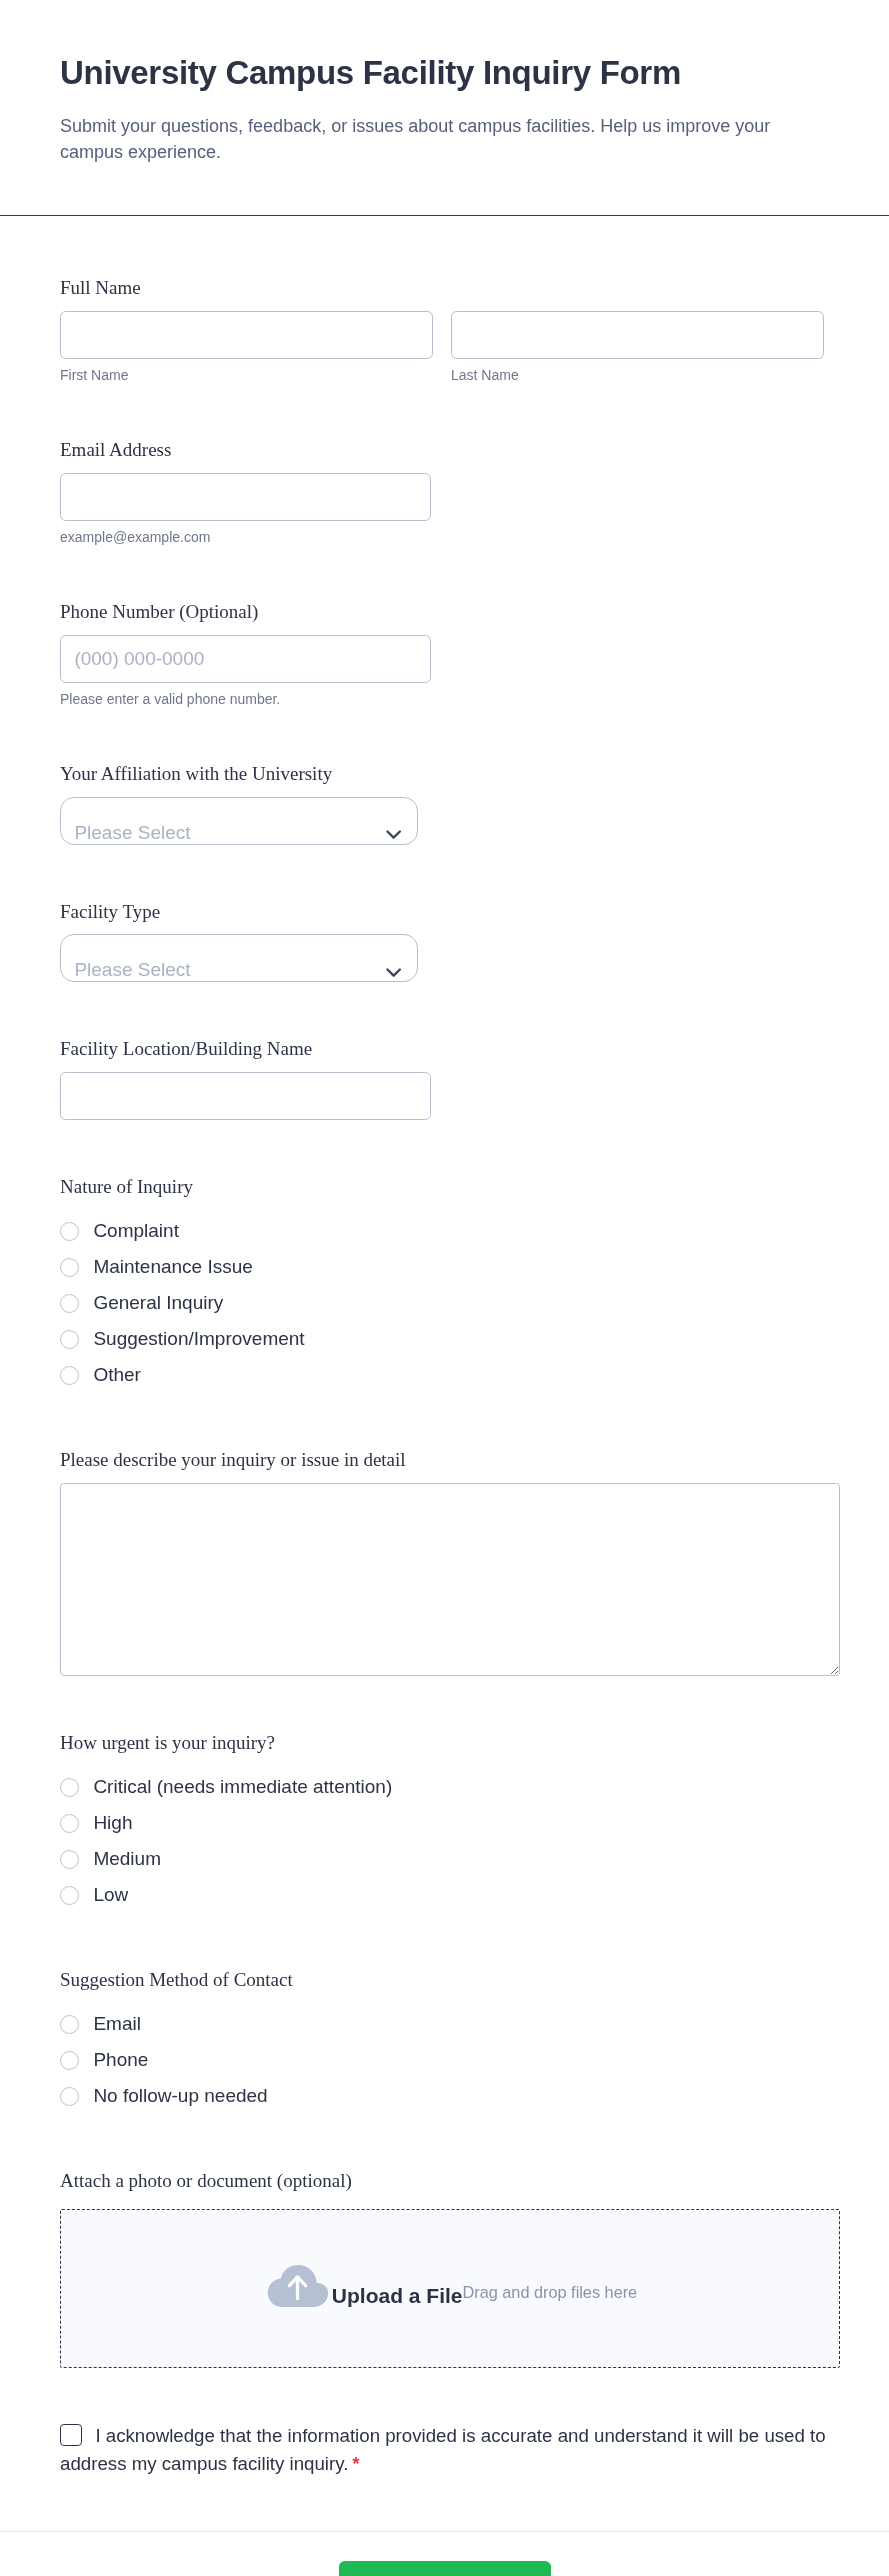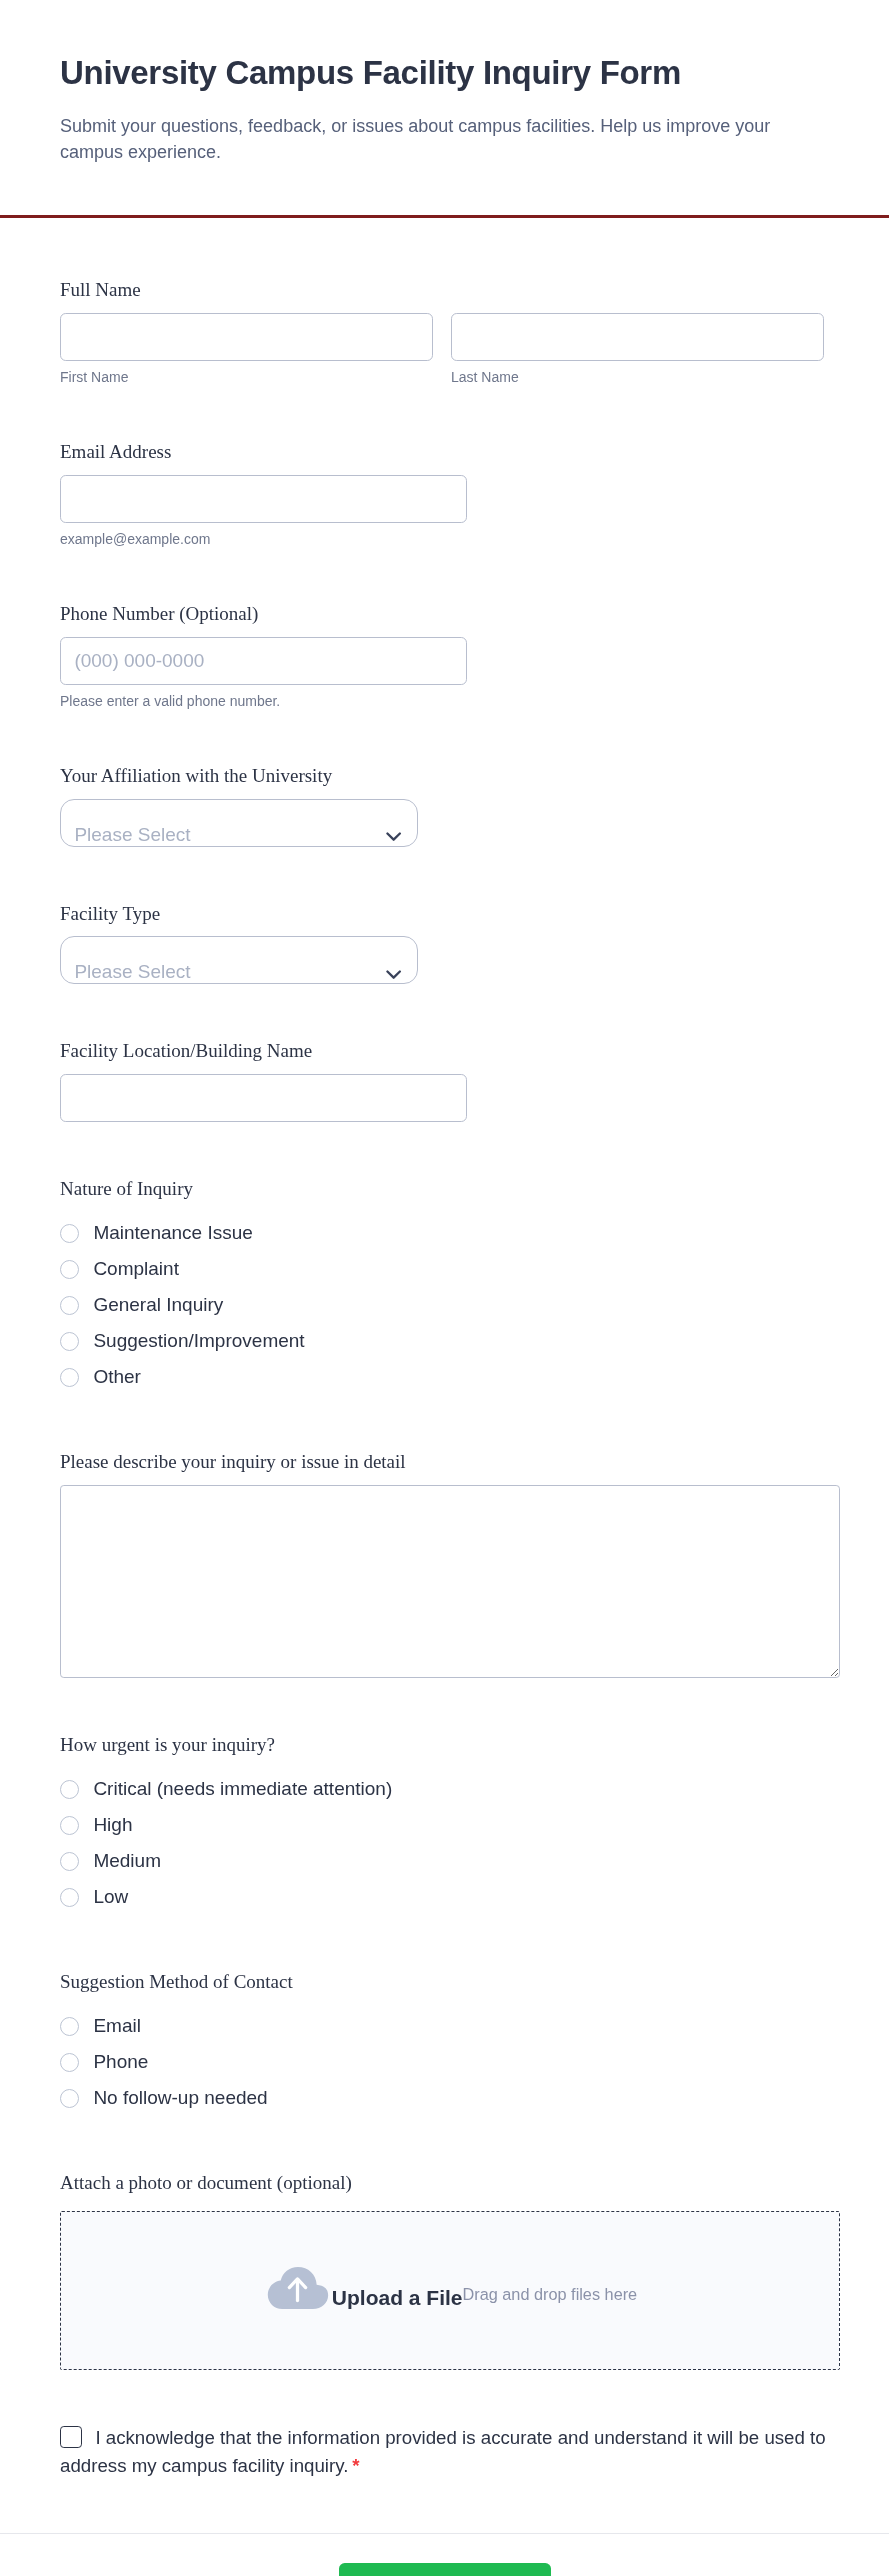--- a/index.html
+++ b/index.html
@@ -7,21 +7,21 @@
   body {
     width: 890px;
     min-height: 2576px;
     margin: 0 auto;
     font-family: "Liberation Sans", sans-serif;
     color: #2c3345;
   }
   
   .form-header {
     padding: 54px 63px 50px 60px;
-    border-bottom: 3px solid #7f1d1d;
+    border-bottom: 1px solid #7f1d1d;
   }
   .form-title {
     font-size: 33px;
     font-weight: 700;
     color: #2c3345;
     letter-spacing: -0.3px;
     margin-bottom: 21px;
   }
   .form-subtitle {
     font-size: 18px;
@@ -39,21 +39,21 @@
     margin-bottom: 11.5px;
     font-family: Liberation Serif, serif;
   }
   .sub-label {
     font-size: 14px;
     color: #6f778c;
     margin-top: 8.6px;
   }
   .text-input {
     display: block;
-    width: 407px;
+    width: 371px;
     height: 48px;
     border: 1px solid #b8bece;
     border-radius: 5.7px;
     background: #fff;
     font-family: "Liberation Sans", sans-serif;
     font-size: 19px;
     color: #2c3345;
     padding: 0 13.4px;
     outline: none;
   }
@@ -246,25 +246,25 @@
   <div class="section">
     <div class="q-label">Facility Location/Building Name</div>
     <input type="text" class="text-input" style="">
   </div>
 
   <div class="section">
     <div class="q-label" style="margin-bottom:0">Nature of Inquiry</div>
     <div class="radio-group">
       <div class="radio-row">
         <span class="radio-circle"></span>
+        <span class="radio-text">Complaint</span>
+      </div>
+      <div class="radio-row">
+        <span class="radio-circle"></span>
         <span class="radio-text">Maintenance Issue</span>
-      </div>
-      <div class="radio-row">
-        <span class="radio-circle"></span>
-        <span class="radio-text">Complaint</span>
       </div>
       <div class="radio-row">
         <span class="radio-circle"></span>
         <span class="radio-text">General Inquiry</span>
       </div>
       <div class="radio-row">
         <span class="radio-circle"></span>
         <span class="radio-text">Suggestion/Improvement</span>
       </div>
       <div class="radio-row">

